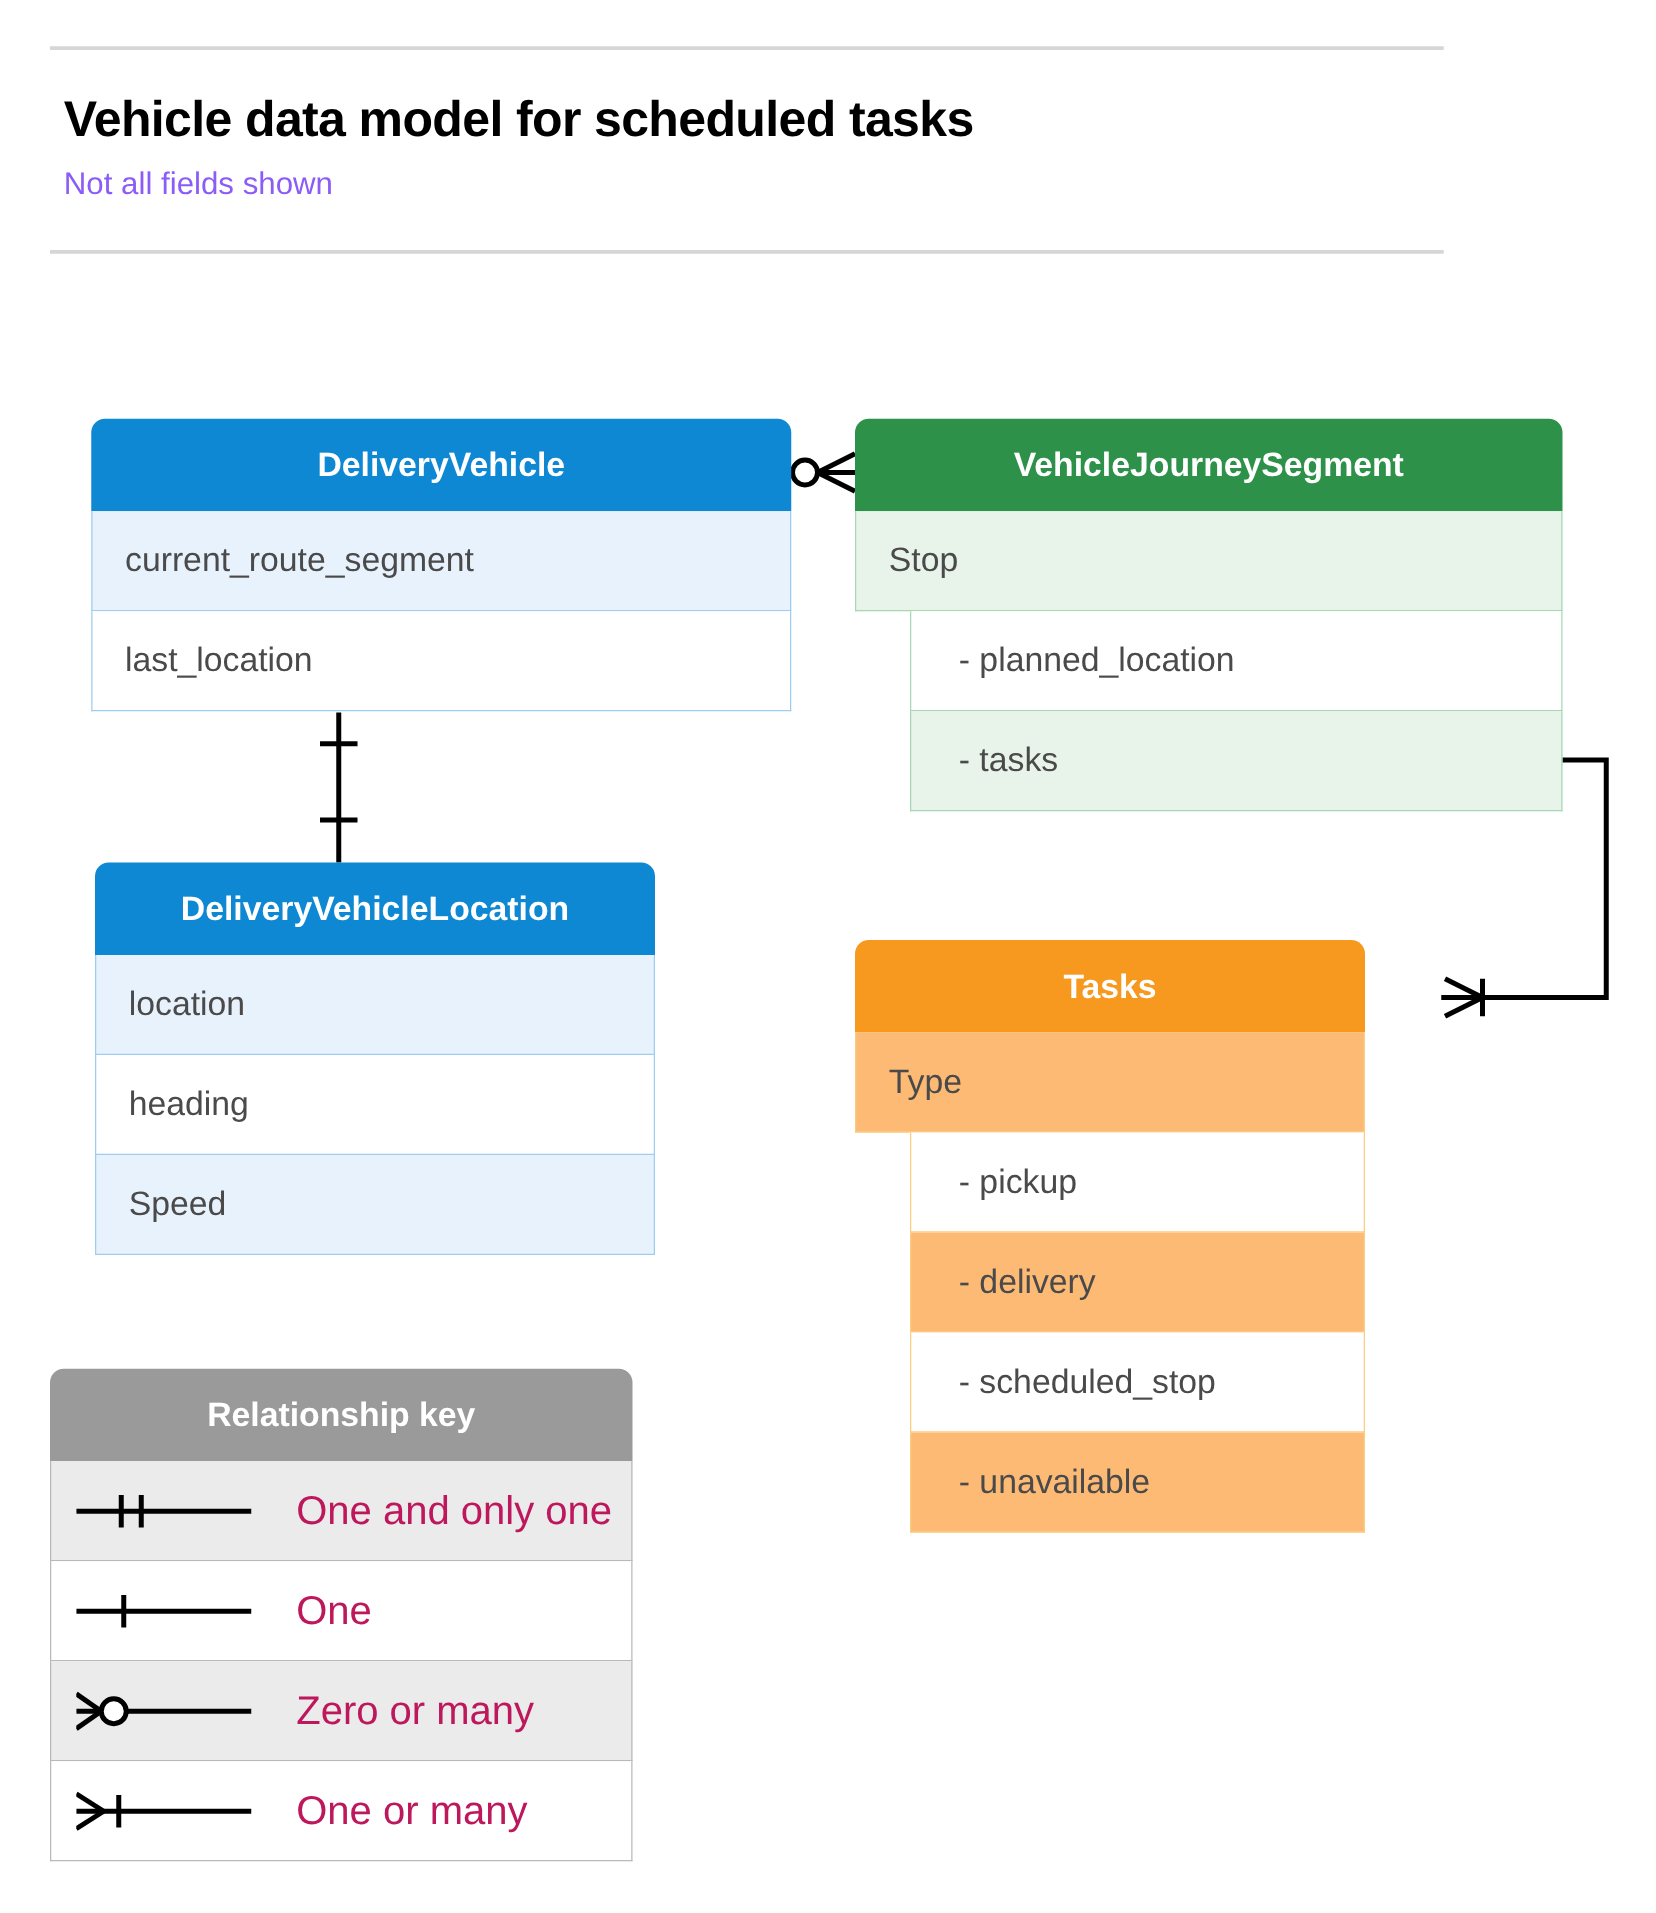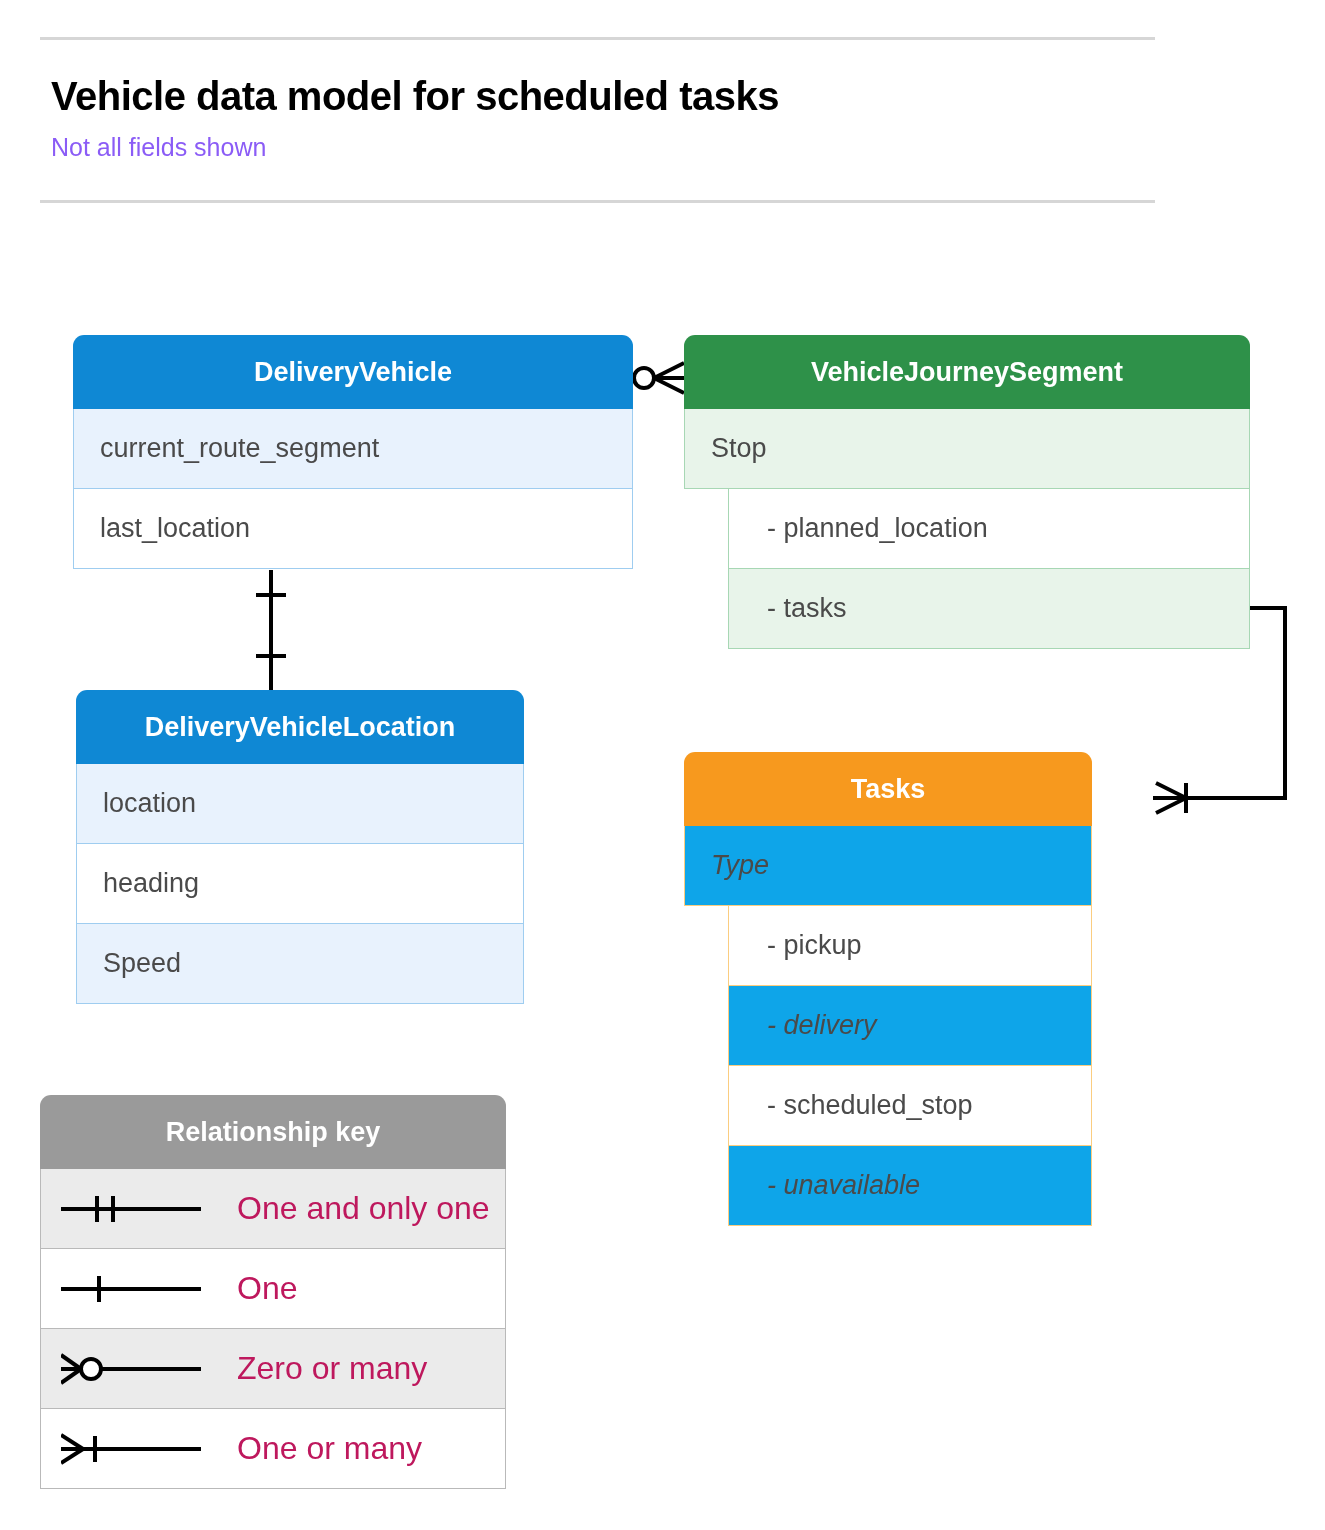--- a/index.html
+++ b/index.html
@@ -85,21 +85,21 @@
 
   
   .theme-green .entity-header { background: #2e9149; }
   .theme-green .entity-row { border-color: #a7d7b4; }
   .theme-green .entity-row.alt { background: #e8f4ea; }
   .theme-green .entity-row.plain { background: #ffffff; }
 
   
   .theme-orange .entity-header { background: #f7991e; }
   .theme-orange .entity-row { border-color: #fbcd80; }
-  .theme-orange .entity-row.alt { background: #0ea5e9; font-style: italic; }
+  .theme-orange .entity-row.alt { background: #fdba74; }
   .theme-orange .entity-row.plain { background: #ffffff; }
 
   
   .theme-gray .entity-header { background: #9a9a9a; }
   .theme-gray .entity-row { border-color: #b9b9b9; }
   .theme-gray .entity-row.alt { background: #ebebeb; }
   .theme-gray .entity-row.plain { background: #ffffff; }
 
   
   #entity-delivery-vehicle      { left: 40px;  top: 335px;  width: 560px; margin-left: 33px; }

